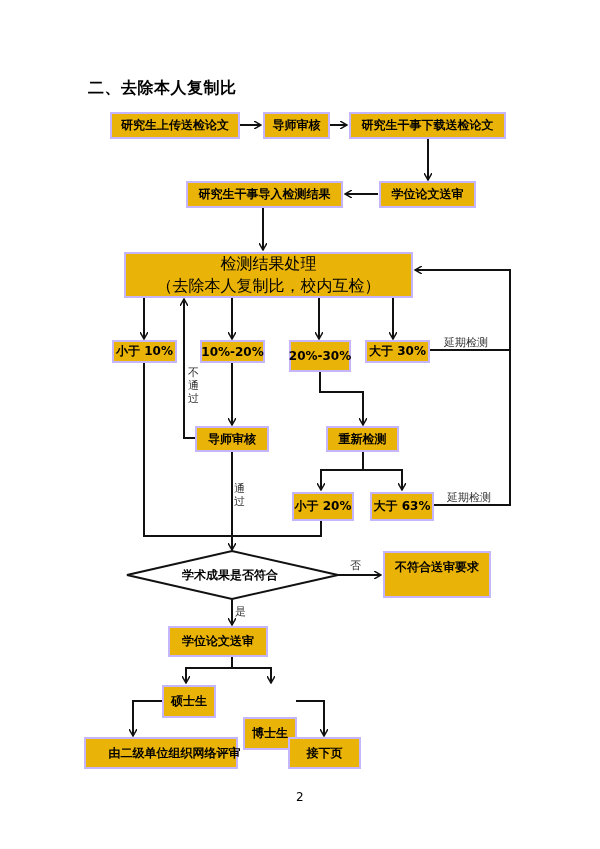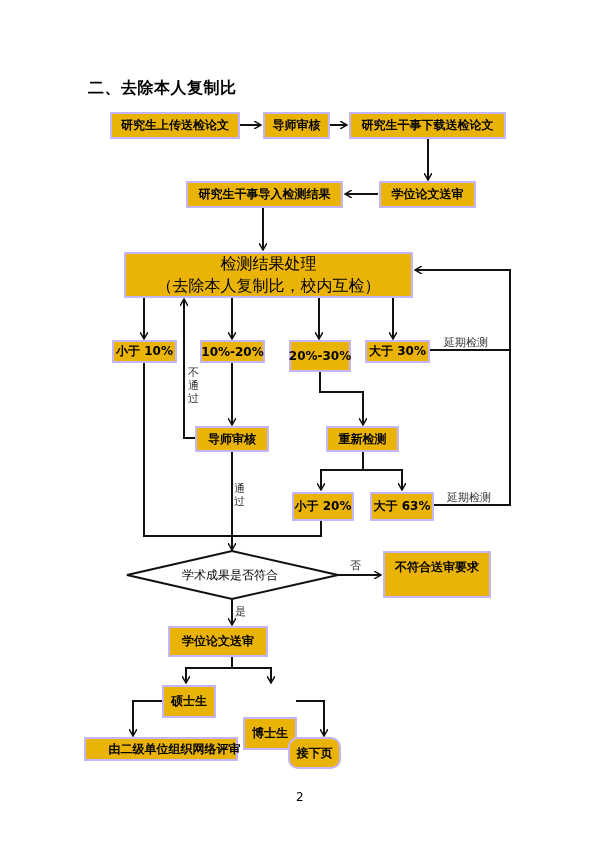--- a/index.html
+++ b/index.html
@@ -5,21 +5,21 @@
   html, body { margin: 0; padding: 0; background: #ffffff; }
   body { width: 600px; height: 849px; position: relative; overflow: hidden;
          font-family: "DejaVu Sans", "Liberation Sans", sans-serif; color: #000; }
   .title { position: absolute; left: 88px; top: 78px; font-size: 16px; font-weight: bold; letter-spacing: 0.5px; }
   .box { position: absolute; border: 2px solid #c4b5fd; background: #eab308; box-sizing: border-box;
          display: flex; align-items: center; justify-content: center; font-size: 12px; font-weight: bold; white-space: nowrap; }
   .box.top-text { align-items: flex-start; padding-top: 6px; }
   .box.two-line { flex-direction: column; font-weight: normal; font-size: 16px; line-height: 22px; }
   .lbl { position: absolute; font-size: 11px; color: #333; font-family: "DejaVu Serif", "Liberation Serif", serif; white-space: nowrap; }
   .vlbl { position: absolute; font-size: 11px; color: #333; font-family: "DejaVu Serif", "Liberation Serif", serif; width: 12px; line-height: 13px; word-break: break-all; }
-  .diamond-text { position: absolute; font-size: 12px; font-weight: normal; white-space: nowrap; }
+  .diamond-text { position: absolute; font-size: 12px; font-weight: bold; white-space: nowrap; }
   .page-num { position: absolute; left: 296px; top: 790px; font-size: 12px; }
   svg.connectors { position: absolute; left: 0; top: 0; }
 </style>
 </head>
 <body>
 
 <div class="title">二、去除本人复制比</div>
 
 <svg class="connectors" width="600" height="849">
   <defs>
@@ -132,20 +132,20 @@
 <div class="box" style="left:168px;top:626px;width:100px;height:31px;">
     <span>学位论文送审</span>
   </div>
 <div class="box" style="left:162px;top:685px;width:54px;height:33px;">
     <span>硕士生</span>
   </div>
 <div class="box" style="left:243px;top:717px;width:54px;height:33px;">
     <span>博士生</span>
   </div>
 
-<div class="box" style="left:84px;top:737px;width:154px;height:24px;padding-left:27px;">
+<div class="box" style="left:84px;top:737px;width:154px;height:32px;padding-left:27px;">
     <span>由二级单位组织网络评审</span>
   </div>
-<div class="box" style="left:288px;top:737px;width:53px;height:32px;border-radius:10px;">
+<div class="box" style="left:288px;top:737px;width:73px;height:32px;">
     <span>接下页</span>
   </div>
 
 <div class="page-num">2</div>
 
 </body></html>

